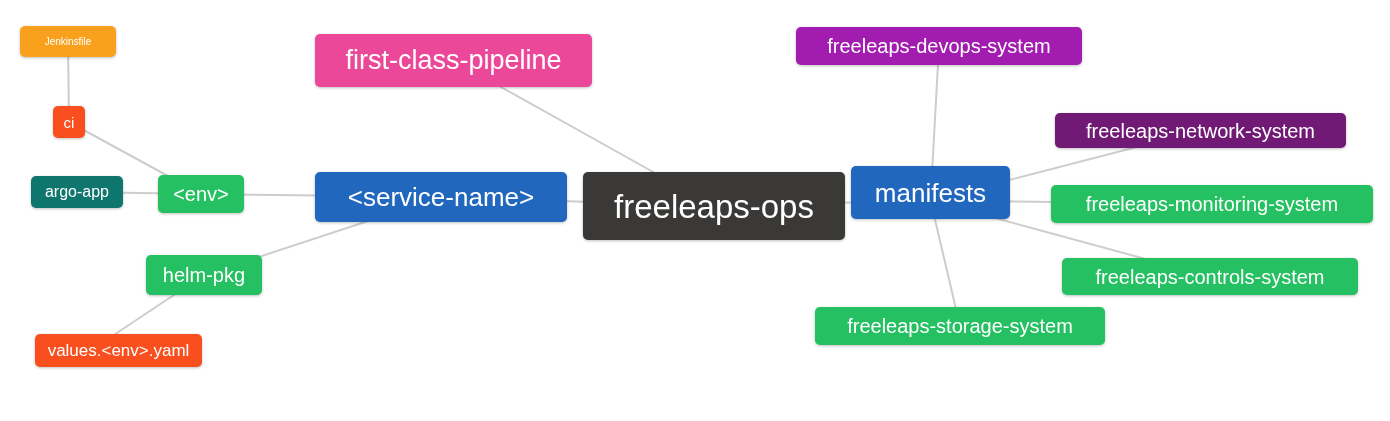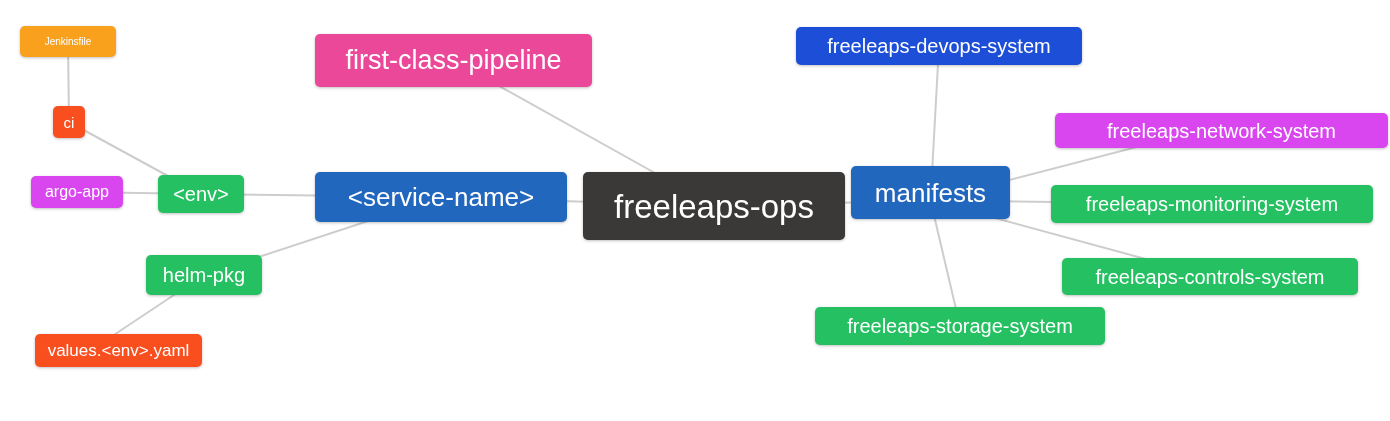--- a/index.html
+++ b/index.html
@@ -55,26 +55,26 @@
       <line x1="453.5" y1="60.5" x2="714" y2="206" stroke="#CDCDCD" stroke-width="2"></line>
       <line x1="714" y1="206" x2="930.5" y2="200.5" stroke="#CDCDCD" stroke-width="2"></line>
       <line x1="930.5" y1="200.5" x2="939" y2="46" stroke="#CDCDCD" stroke-width="2"></line>
       <line x1="930.5" y1="200.5" x2="1200.5" y2="130.5" stroke="#CDCDCD" stroke-width="2"></line>
       <line x1="930.5" y1="200.5" x2="1212" y2="204" stroke="#CDCDCD" stroke-width="2"></line>
       <line x1="930.5" y1="200.5" x2="1210" y2="276.5" stroke="#CDCDCD" stroke-width="2"></line>
       <line x1="930.5" y1="200.5" x2="960" y2="326" stroke="#CDCDCD" stroke-width="2"></line>
     </svg>
 <div class="node" style="left: 20px; top: 26px; width: 96px; height: 31px; font-size: 10px; background: rgb(249, 161, 28); color: rgb(255, 255, 255);">Jenkinsfile</div>
     <div class="node" style="left: 53px; top: 106px; width: 32px; height: 32px; font-size: 15px; background: rgb(249, 78, 30); color: rgb(255, 255, 255);">ci</div>
-    <div class="node" style="left: 31px; top: 176px; width: 92px; height: 32px; font-size: 16px; background: #d946ef; color: rgb(255, 255, 255);">argo-app</div>
+    <div class="node" style="left: 31px; top: 176px; width: 92px; height: 32px; font-size: 16px; background: #0f766e; color: rgb(255, 255, 255);">argo-app</div>
     <div class="node" style="left: 158px; top: 175px; width: 86px; height: 38px; font-size: 20px; background: rgb(36, 192, 98); color: rgb(255, 255, 255);">&lt;env&gt;</div>
     <div class="node" style="left: 146px; top: 255px; width: 116px; height: 40px; font-size: 20px; background: rgb(36, 192, 98); color: rgb(255, 255, 255);">helm-pkg</div>
     <div class="node" style="left: 7px; top: 334px; width: 167px; height: 33px; font-size: 17px; background: rgb(249, 78, 30); color: rgb(255, 255, 255); margin-left: 28px;">values.&lt;env&gt;.yaml</div>
     <div class="node" style="left: 315px; top: 172px; width: 252px; height: 50px; font-size: 26px; background: rgb(34, 103, 190); color: rgb(255, 255, 255);">&lt;service-name&gt;</div>
     <div class="node" style="left: 315px; top: 34px; width: 277px; height: 53px; font-size: 27px; background: #ec4899; color: rgb(255, 255, 255);">first-class-pipeline</div>
     <div class="node" style="left: 583px; top: 172px; width: 262px; height: 68px; font-size: 33px; background: rgb(59, 57, 55); color: rgb(255, 255, 255);">freeleaps-ops</div>
     <div class="node" style="left: 851px; top: 166px; width: 159px; height: 53px; font-size: 26px; background: rgb(34, 103, 190); color: rgb(255, 255, 255);">manifests</div>
-    <div class="node" style="left: 796px; top: 27px; width: 286px; height: 38px; font-size: 20px; background: #1d4ed8; color: rgb(255, 255, 255);">freeleaps-devops-system</div>
-    <div class="node" style="left: 1055px; top: 113px; width: 333px; height: 35px; font-size: 20px; background: #d946ef; color: rgb(255, 255, 255);">freeleaps-network-system</div>
+    <div class="node" style="left: 796px; top: 27px; width: 286px; height: 38px; font-size: 20px; background: #a21caf; color: rgb(255, 255, 255);">freeleaps-devops-system</div>
+    <div class="node" style="left: 1055px; top: 113px; width: 291px; height: 35px; font-size: 20px; background: #701a75; color: rgb(255, 255, 255);">freeleaps-network-system</div>
     <div class="node" style="left: 1051px; top: 185px; width: 322px; height: 38px; font-size: 20px; background: rgb(36, 192, 98); color: rgb(255, 255, 255);">freeleaps-monitoring-system</div>
     <div class="node" style="left: 1062px; top: 258px; width: 296px; height: 37px; font-size: 20px; background: rgb(36, 192, 98); color: rgb(255, 255, 255);">freeleaps-controls-system</div>
     <div class="node" style="left: 815px; top: 307px; width: 290px; height: 38px; font-size: 20px; background: rgb(36, 192, 98); color: rgb(255, 255, 255);">freeleaps-storage-system</div>
   </div>
 
 </body></html>

